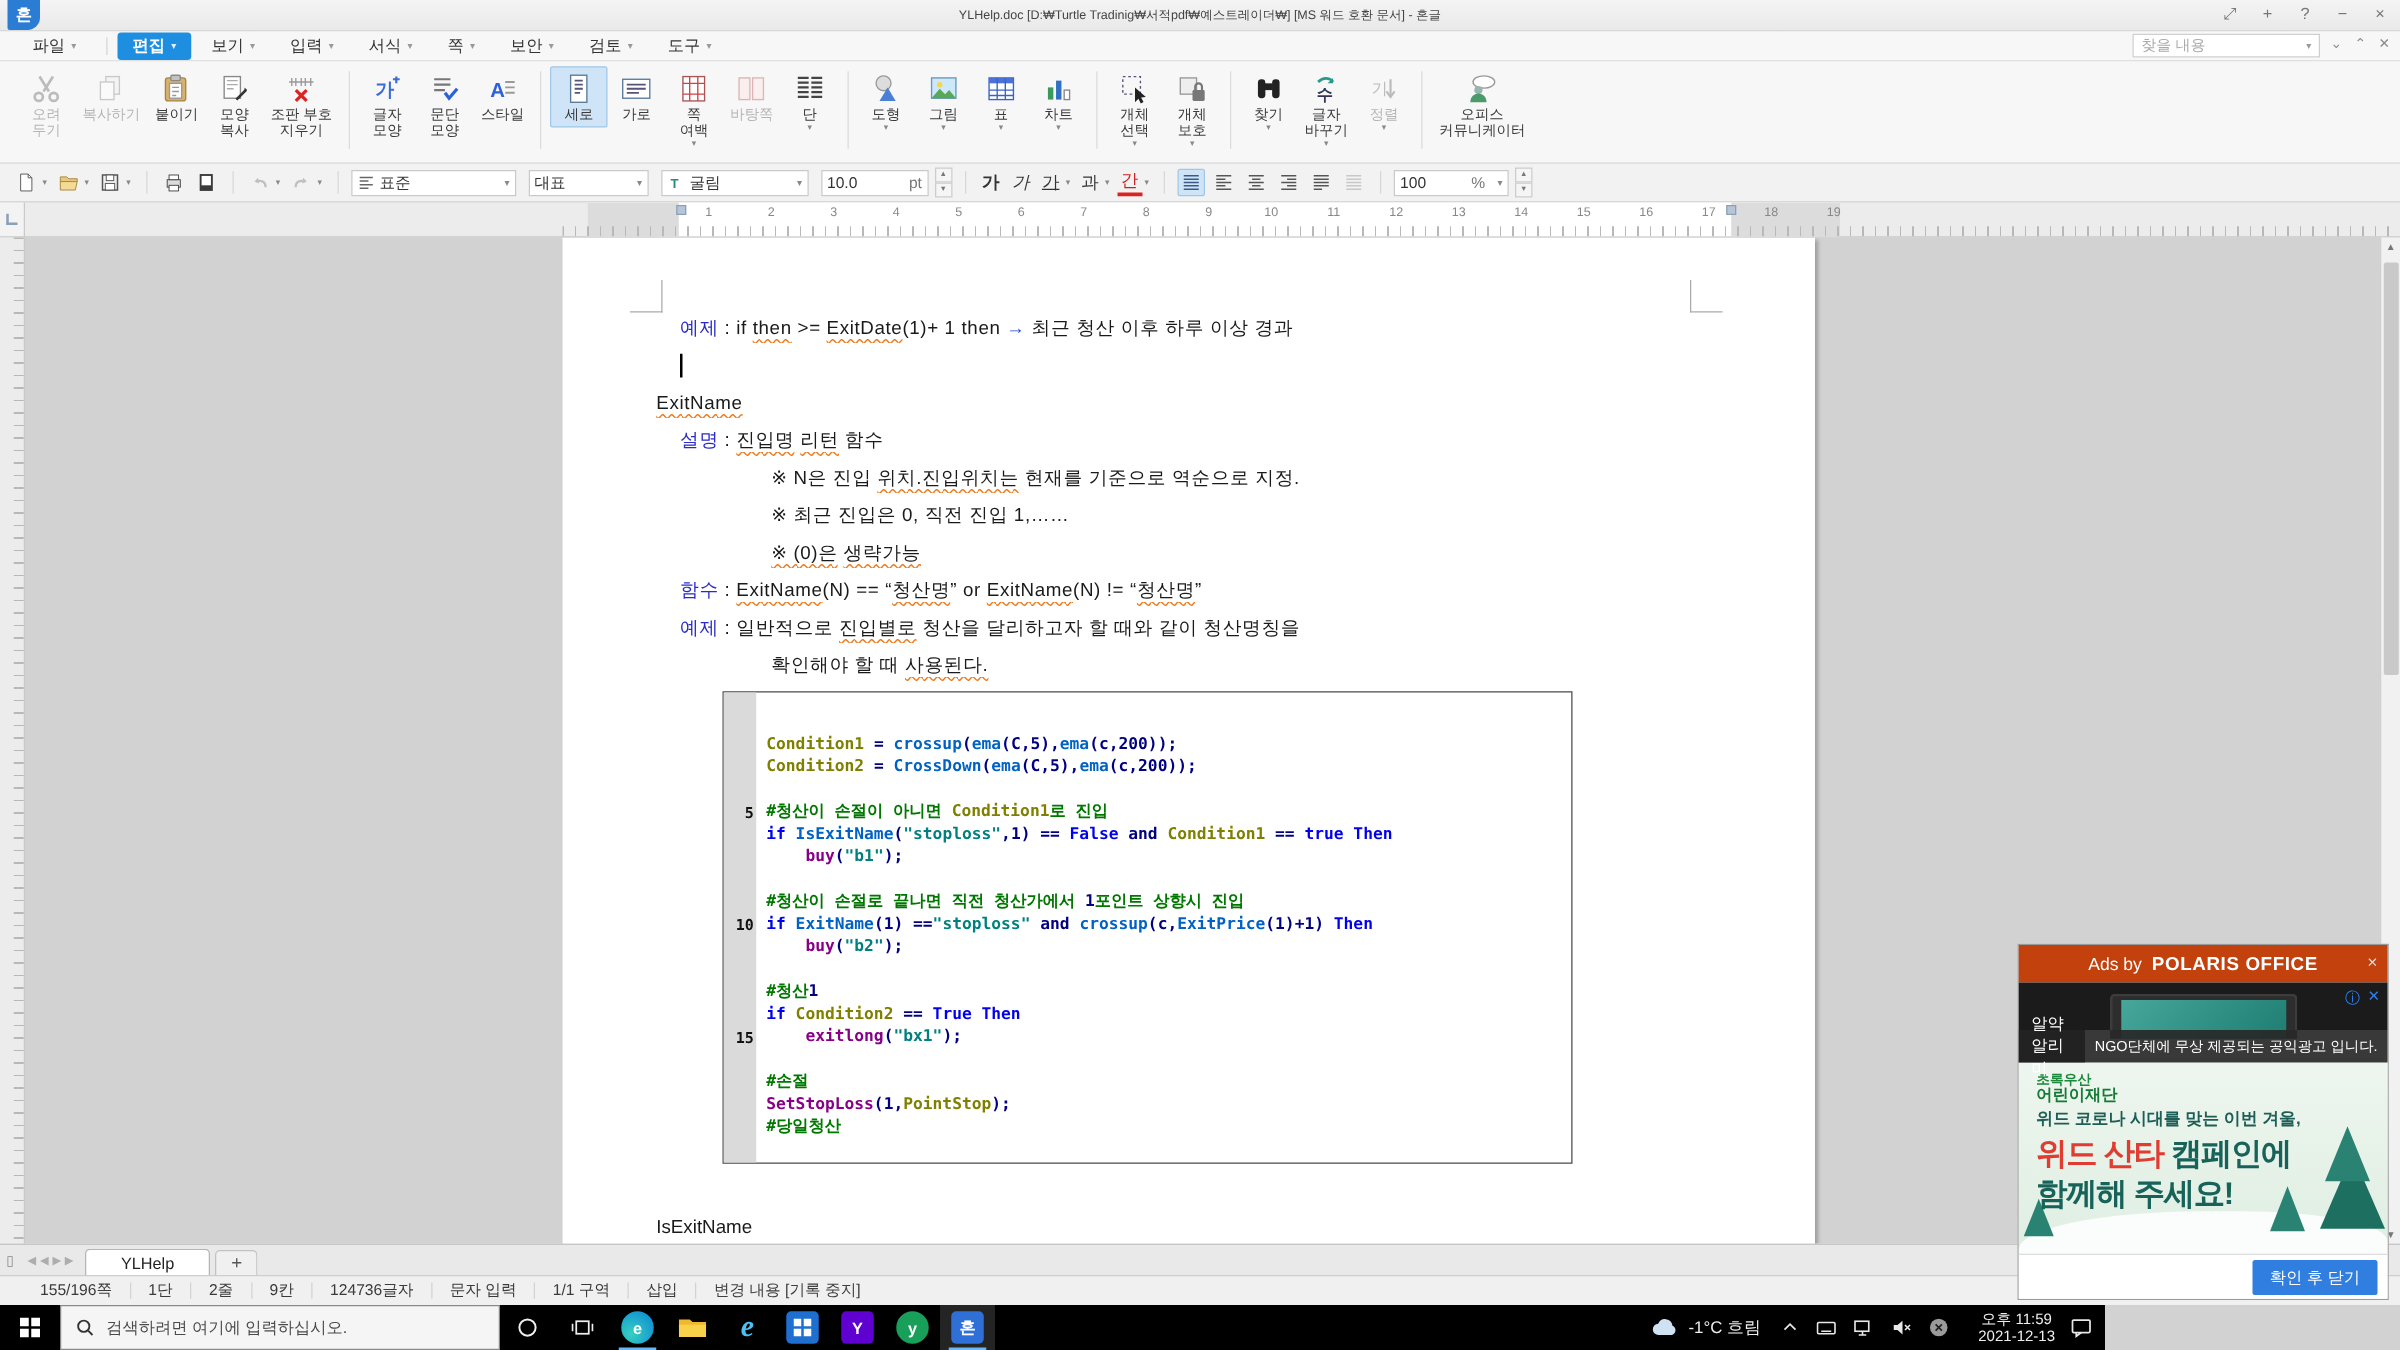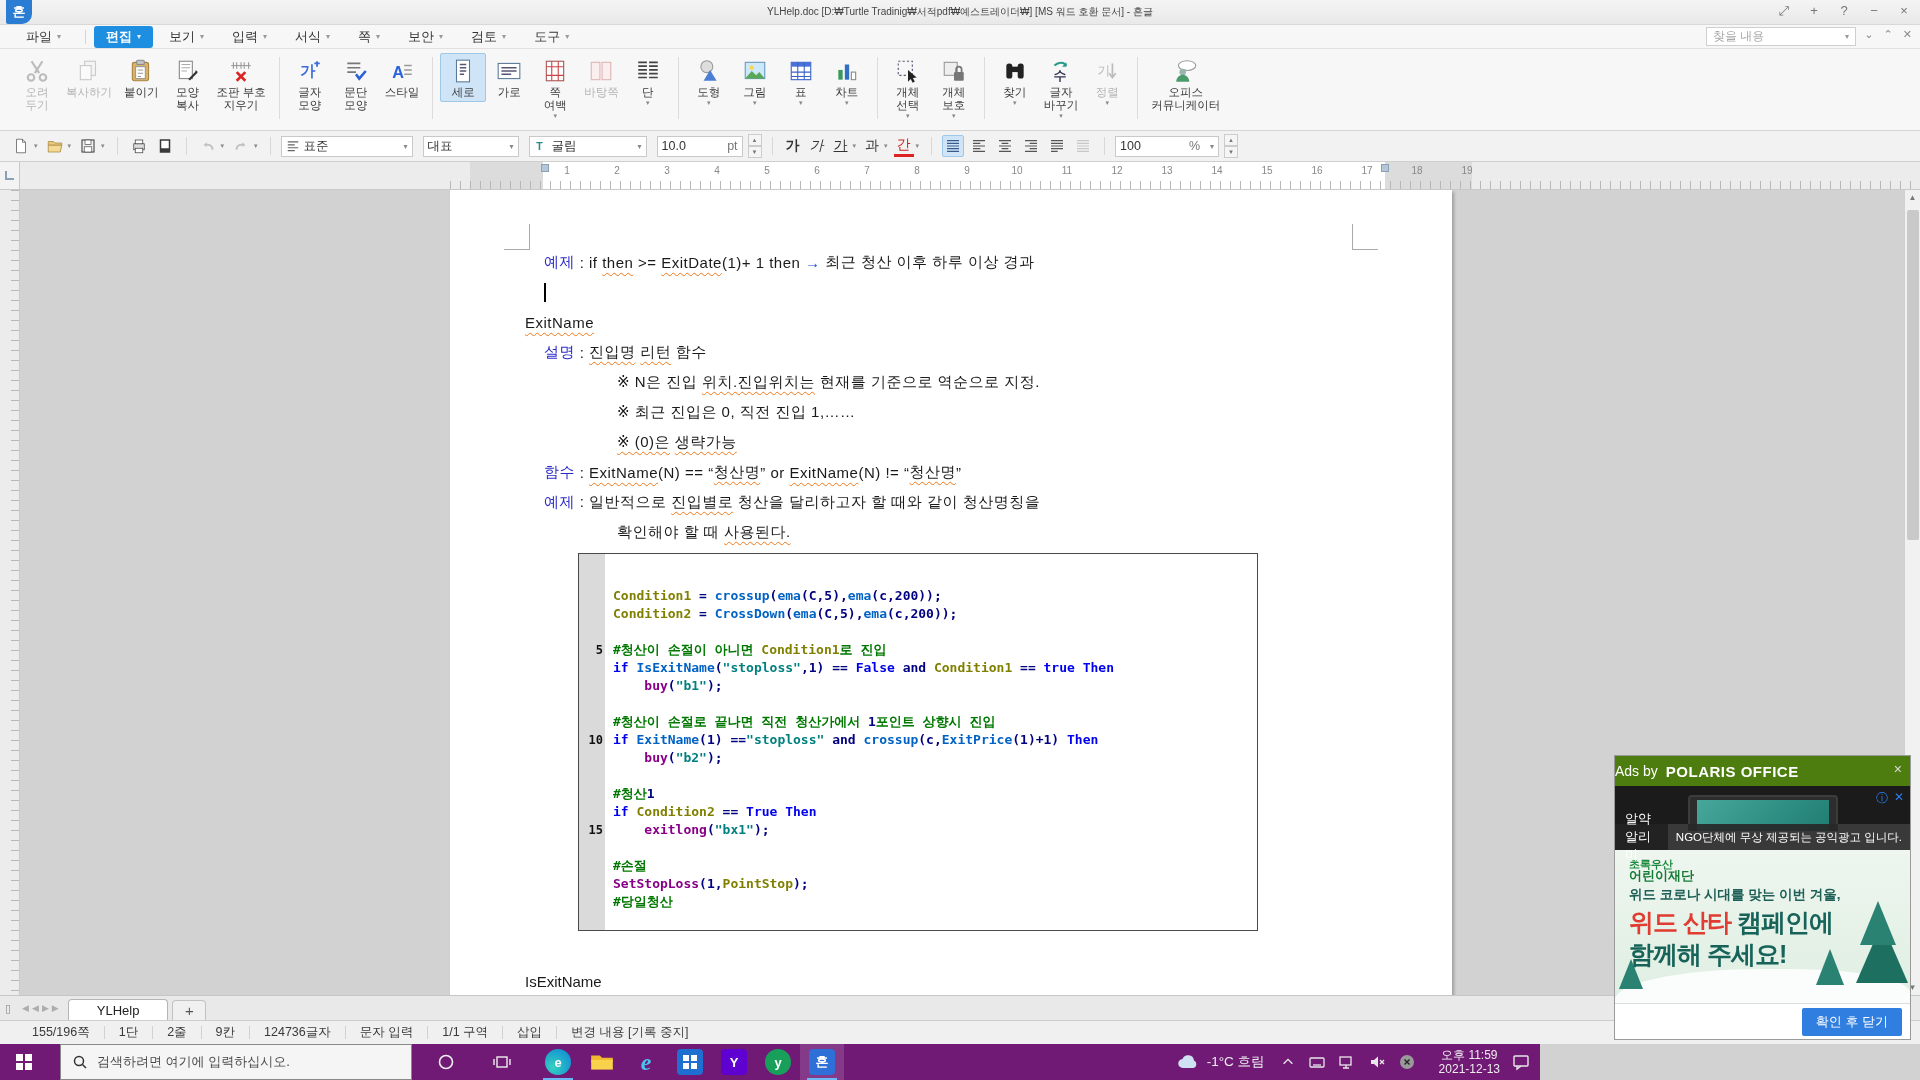--- a/index.html
+++ b/index.html
@@ -110,37 +110,37 @@
     background:#f0f0f0; color:#555; font-size:15px; display:flex; align-items:center; justify-content:center; }
 
   
   .statusbar { position:absolute; left:0; top:1020px; width:1920px; height:24px; background:#f0f0f0;
     border-top:1px solid #cdcdcd; display:flex; align-items:center; padding-left:18px; font-size:12.5px; color:#3a3a3a; }
   .st-item { padding:0 14px; white-space:nowrap; }
   .st-div { width:1px; height:13px; background:#d2d2d2; }
   .st-item.blue { color:#404040; }
 
   
-  .taskbar { position:absolute; left:0; top:1044px; width:1540px; height:36px; background:#701a75; display:flex; align-items:center;gap:12px; }
+  .taskbar { position:absolute; left:0; top:1044px; width:1684px; height:36px; background:#000000; display:flex; align-items:center; }
   .tb-start { width:48px; height:36px; display:flex; align-items:center; justify-content:center; }
   .tb-search { width:352px; height:36px; background:#f5f5f5; border:1px solid #8a8a8a; display:flex; align-items:center; padding-left:12px; gap:10px; color:#4a4a4a; font-size:13px; }
   .tb-btn { width:44px; height:36px; display:flex; align-items:center; justify-content:center; position:relative; }
   .tb-btn.active { background:rgba(255,255,255,.14); }
   .tb-btn .underline { position:absolute; bottom:0; left:7px; right:7px; height:2px; background:#6cb8f6; }
   .appicon { width:26px; height:26px; border-radius:4px; display:flex; align-items:center; justify-content:center; color:#fff; font-weight:bold; }
   .tb-right { margin-left:auto; display:flex; align-items:center; color:#eee; }
   .tb-weather { display:flex; align-items:center; gap:8px; font-size:13.5px; margin-right:16px; }
   .tray { display:flex; align-items:center; gap:14px; margin-right:12px; }
   .tb-clock { text-align:center; font-size:12px; line-height:14px; margin:0 12px; }
   .tb-action { margin-right:10px; }
 
   
   .ad { position:absolute; left:1614px; top:755px; width:297px; height:285px; background:#fff; border:1px solid #9a9a9a; z-index:50;
     display:flex; flex-direction:column; }
-  .ad-head { height:30px; background:#4d7c0f; color:#fff; display:flex; align-items:center; gap:8px; font-size:14px; position:relative; }
+  .ad-head { height:30px; background:#c2410c; color:#fff; display:flex; align-items:center; justify-content:center; gap:8px; font-size:14px; position:relative; }
   .ad-head b { font-size:15px; letter-spacing:0.5px; }
   .ad-head .adx { position:absolute; right:8px; top:5px; color:#ddd; font-size:14px; }
   .ad-tablet { height:38px; background:#1b1b1b; position:relative; }
   .ad-tablet .tab-img { position:absolute; left:50%; top:9px; transform:translateX(-50%); width:150px; height:36px; background:#2d2d2d; border-radius:4px 4px 0 0; border:2px solid #3c3c3c; border-bottom:none; }
   .ad-tablet .tab-scr { position:absolute; left:50%; top:14px; transform:translateX(-50%); width:132px; height:31px; background:linear-gradient(135deg,#46a79a,#1f7d72); }
   .ad-info { position:absolute; right:6px; top:34px; display:flex; gap:6px; color:#2d7ff0; font-size:12px; z-index:2; }
   .ad-bar { height:26px; background:rgba(40,40,40,.92); color:#fff; display:flex; align-items:center; font-size:11.5px; position:relative; z-index:2; }
   .ad-bar .abl { background:rgba(20,20,20,.6); height:100%; display:flex; align-items:center; padding:0 10px; font-size:13px; }
   .ad-bar .abr { padding:0 8px; white-space:nowrap; }
   .ad-main { flex:1; background:linear-gradient(#eef6ef,#dfeee2); position:relative; overflow:hidden; }
@@ -657,21 +657,21 @@
         <svg width="16" height="16" viewBox="0 0 24 24">
           <path d="M3 4h18M3 8h18M3 12h18M3 16h18M3 20h10" stroke="#555" stroke-width="1.8"></path>
         </svg>
       </span>
     <span class="fbtn">
         <svg width="16" height="16" viewBox="0 0 24 24">
           <path d="M3 4h18M3 8h18M3 12h18M3 16h18M3 20h18" stroke="#c8c8c8" stroke-width="1.8"></path>
         </svg>
       </span>
     <span class="fsep"></span>
-    <div class="fselect" style="width:104px">
+    <div class="fselect" style="width:92px">
       <span>100</span>
         <span style="color:#777;display:flex;align-items:center;gap:4px">
           <span>%</span>
           <span class="dd">▾</span>
         </span>
     </div>
     <div class="spin">
         <span>▲</span>
         <span>▼</span>
       </div>

